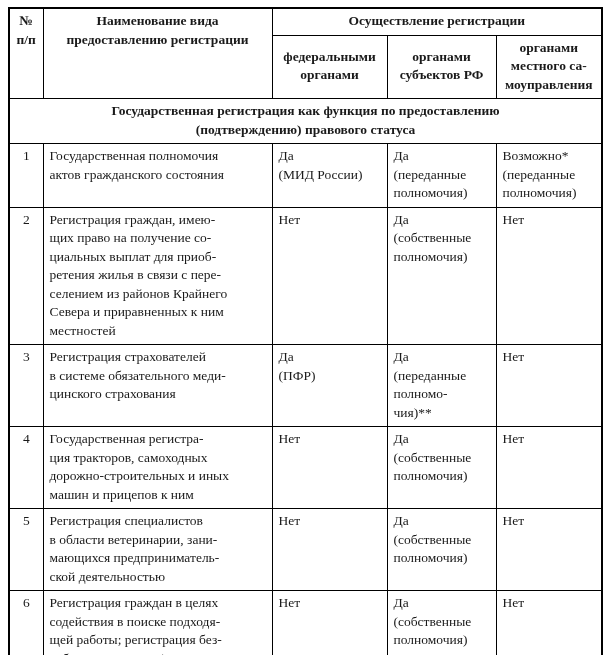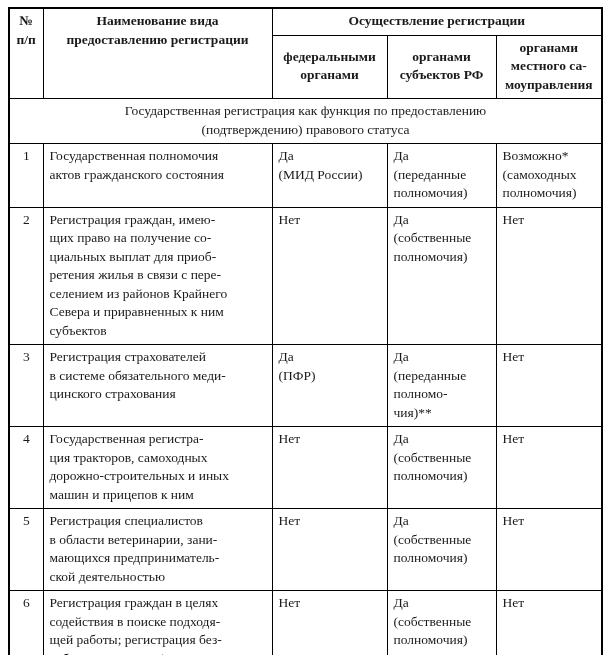--- a/index.html
+++ b/index.html
@@ -39,21 +39,21 @@
   th {
     font-weight: bold;
     text-align: center;
   }
   th.v-top { vertical-align: top; }
   th.v-mid { vertical-align: middle; text-align: center; }
   td.num-cell {
     text-align: center;
   }
   td.section-cell {
-    font-weight: normal;
+    font-weight: bold;
     text-align: center;
     vertical-align: middle;
   }
   
   tr.hdr-group  { height: 22px; }
   tr.hdr-sub    { height: 58px; margin-left: 48px; }
   tr.section    { height: 44px; }
   tr.r1 { height: 59px; }
   tr.r2 { height: 131px; }
   tr.r3 { height: 77px; }
@@ -99,33 +99,33 @@
       <tr class="r1">
         <td class="num-cell">1</td>
         <td>Государственная полномочия
 актов гражданского состояния</td>
         <td>Да
 (МИД России)</td>
         <td>Да
 (переданные
 полномочия)</td>
         <td>Возможно*
-(самоходных
+(переданные
 полномочия)</td>
       </tr>
 
       <tr class="r2">
         <td class="num-cell">2</td>
         <td>Регистрация граждан, имею-
 щих право на получение со-
 циальных выплат для приоб-
 ретения жилья в связи с пере-
 селением из районов Крайнего
 Севера и приравненных к ним
-субъектов</td>
+местностей</td>
         <td>Нет</td>
         <td>Да
 (собственные
 полномочия)</td>
         <td>Нет</td>
       </tr>
 
       <tr class="r3">
         <td class="num-cell">3</td>
         <td>Регистрация страхователей

